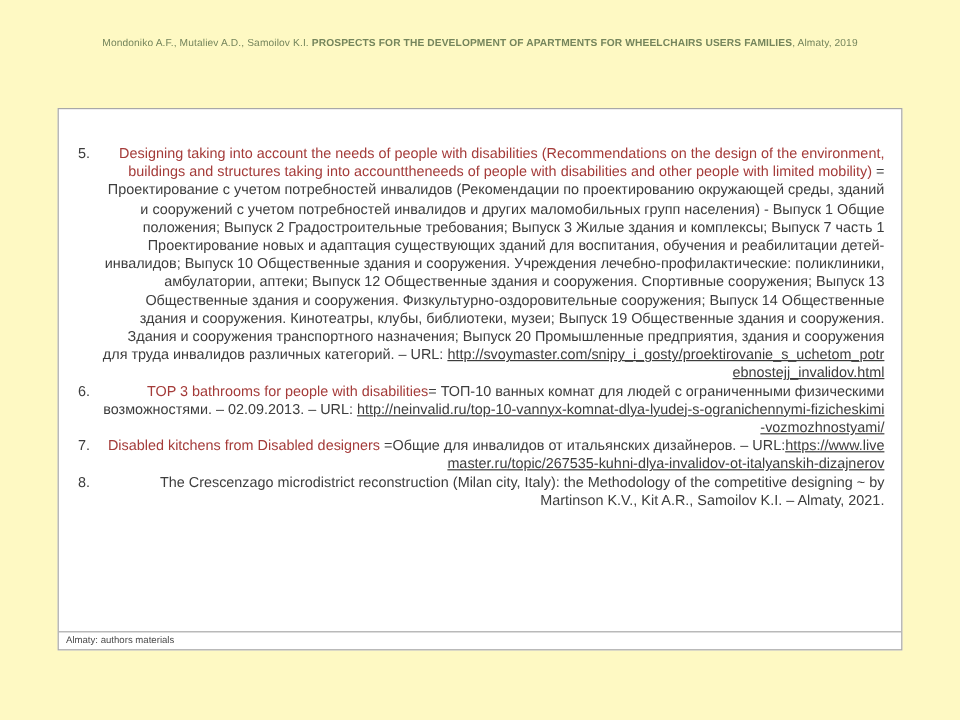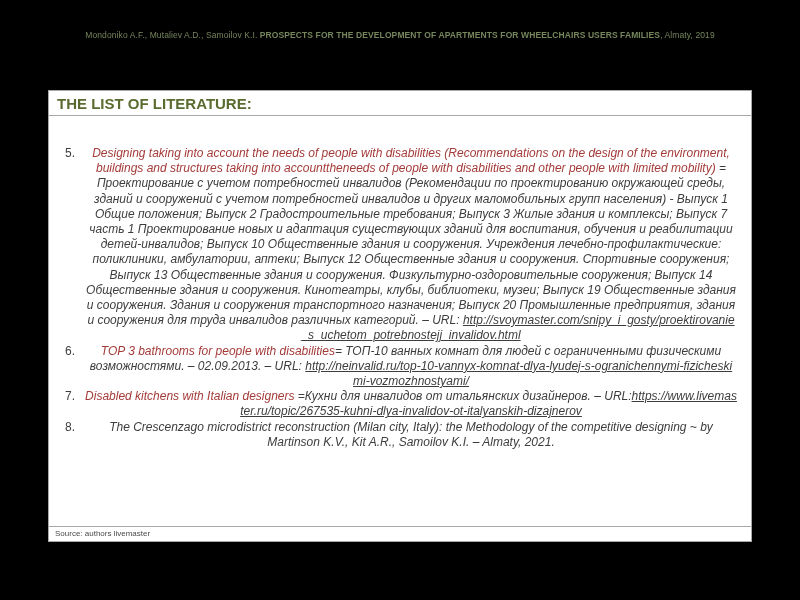--- a/index.html
+++ b/index.html
@@ -8,21 +8,21 @@
     --accent-red:#a43b39;
     --body-text:#3d3d3d;
     --border:#a8a8a8;
   }
   *{margin:0;padding:0;box-sizing:border-box;}
   html,body{background:#fff;}
   body{font-family:"Liberation Sans", sans-serif;}
   .slide{
     position:relative;
     width:800px;height:600px;
-    background:#000000;
+    background:#fef9c3;
     overflow:hidden;
   }
   .byline{
     position:absolute;
     top:30px;left:0;right:0;
     text-align:center;
     font-size:8.5px;
     color:var(--byline-green);
     letter-spacing:.1px;
   }
@@ -56,22 +56,21 @@
   .ref-item{
     display:flex;
     align-items:flex-start;
   }
   .ref-num{
     flex:0 0 20px;
     text-align:left;
   }
   .ref-body{
     flex:1 1 auto;
-    text-align:center;
-    font-style:italic;
+    text-align:right;
   }
   .seg-red{color:var(--accent-red);}
   .seg-plain{color:var(--body-text);}
   .seg-link{
     color:var(--body-text);
     text-decoration:underline;
     word-break:break-all;
     cursor:pointer;
   }
   .panel-footer{
@@ -85,37 +84,36 @@
 </head>
 <body>
 
 <div class="slide">
 
   <div class="byline">
     <span>Mondoniko A.F., Mutaliev A.D., Samoilov K.I. </span><span class="bold">PROSPECTS FOR THE DEVELOPMENT OF APARTMENTS FOR WHEELCHAIRS USERS FAMILIES</span><span>, Almaty, 2019</span>
   </div>
 
   <div class="panel">
-    <div class="panel-title">THE LIST OF LITERATURE:</div>
     <div class="panel-body">
       <ol class="ref-list">
           <li class="ref-item">
             <span class="ref-num">5.</span>
             <div class="ref-body"><span class="seg-red">Designing taking into account the needs of people with disabilities (Recommendations on the design of the environment, buildings and structures taking into accounttheneeds of people with disabilities and other people with limited mobility)</span><span class="seg-plain"> = Проектирование с учетом потребностей инвалидов (Рекомендации по проектированию окружающей среды, зданий и сооружений с учетом потребностей инвалидов и других маломобильных групп населения) - Выпуск 1 Общие положения; Выпуск 2 Градостроительные требования; Выпуск 3 Жилые здания и комплексы; Выпуск 7 часть 1 Проектирование новых и адаптация существующих зданий для воспитания, обучения и реабилитации детей-инвалидов; Выпуск 10 Общественные здания и сооружения. Учреждения лечебно-профилактические: поликлиники, амбулатории, аптеки; Выпуск 12 Общественные здания и сооружения. Спортивные сооружения; Выпуск 13 Общественные здания и сооружения. Физкультурно-оздоровительные сооружения; Выпуск 14 Общественные здания и сооружения. Кинотеатры, клубы, библиотеки, музеи; Выпуск 19 Общественные здания и сооружения. Здания и сооружения транспортного назначения; Выпуск 20 Промышленные предприятия, здания и сооружения для труда инвалидов различных категорий. – URL: </span><span class="seg-link">http://svoymaster.com/snipy_i_gosty/proektirovanie_s_uchetom_potrebnostejj_invalidov.html</span></div>
           </li>
           <li class="ref-item">
             <span class="ref-num">6.</span>
             <div class="ref-body"><span class="seg-red">TOP 3 bathrooms for people with disabilities</span><span class="seg-plain">= ТОП-10 ванных комнат для людей с ограниченными физическими возможностями. – 02.09.2013. – URL: </span><span class="seg-link">http://neinvalid.ru/top-10-vannyx-komnat-dlya-lyudej-s-ogranichennymi-fizicheskimi-vozmozhnostyami/</span></div>
           </li>
           <li class="ref-item">
             <span class="ref-num">7.</span>
-            <div class="ref-body"><span class="seg-red">Disabled kitchens with Italian designers </span><span class="seg-plain">=Кухни для инвалидов от итальянских дизайнеров. – URL:</span><span class="seg-link">https://www.livemaster.ru/topic/267535-kuhni-dlya-invalidov-ot-italyanskih-dizajnerov</span></div>
+            <div class="ref-body"><span class="seg-red">Disabled kitchens from Disabled designers </span><span class="seg-plain">=Общие для инвалидов от итальянских дизайнеров. – URL:</span><span class="seg-link">https://www.livemaster.ru/topic/267535-kuhni-dlya-invalidov-ot-italyanskih-dizajnerov</span></div>
           </li>
           <li class="ref-item">
             <span class="ref-num">8.</span>
             <div class="ref-body"><span class="seg-plain">The Crescenzago microdistrict reconstruction (Milan city, Italy): the Methodology of the competitive designing ~ by Martinson K.V., Kit A.R., Samoilov K.I. – Almaty, 2021.</span></div>
           </li>
         </ol>
     </div>
-    <div class="panel-footer">Source: authors livemaster</div>
+    <div class="panel-footer">Almaty: authors materials</div>
   </div>
 
 </div>
 
 </body></html>

